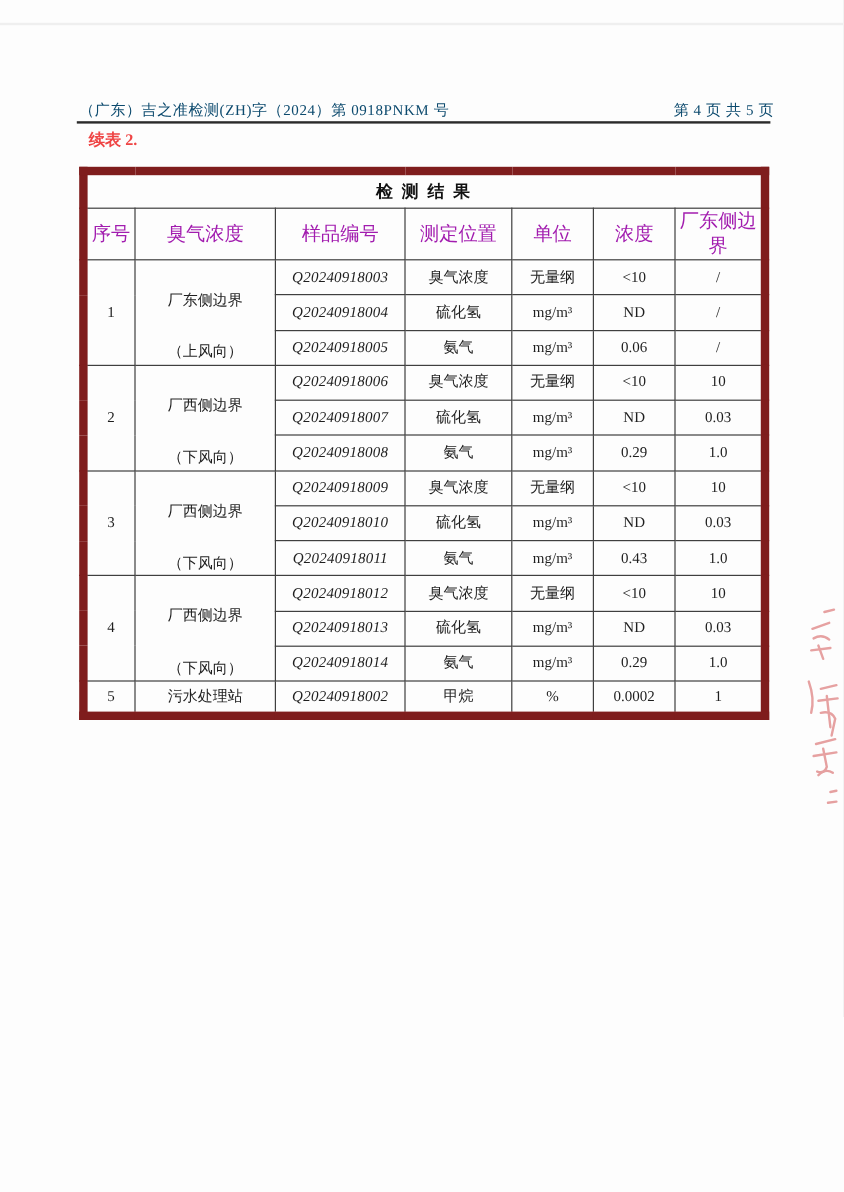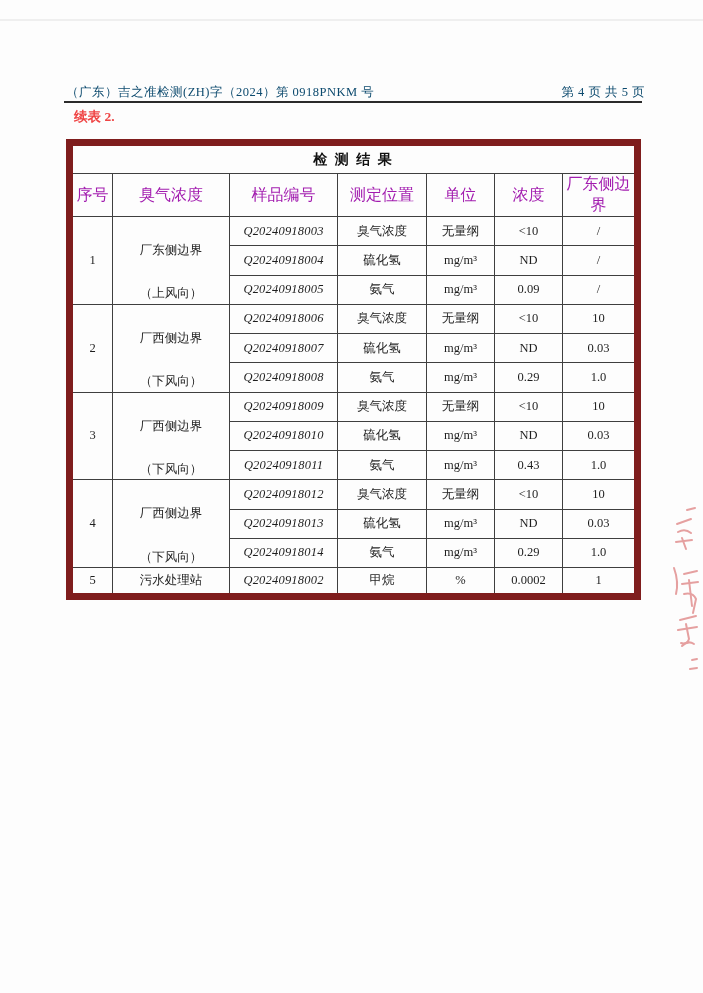--- a/index.html
+++ b/index.html
@@ -138,21 +138,21 @@
       <td class="c-sample">Q20240918004</td>
       <td>硫化氢</td>
       <td>mg/m³</td>
       <td>ND</td>
       <td>/</td>
     </tr>
     <tr class="data-row">
       <td class="c-sample">Q20240918005</td>
       <td>氨气</td>
       <td>mg/m³</td>
-      <td>0.09</td>
+      <td>0.06</td>
       <td>/</td>
     </tr>
 
     <tr class="data-row">
       <td class="c-no" rowspan="3">2</td>
       <td class="c-loc" rowspan="3">
         <span class="loc-line">厂西侧边界</span>
         <span class="loc-line">（下风向）</span>
       </td>
       <td class="c-sample">Q20240918006</td>

